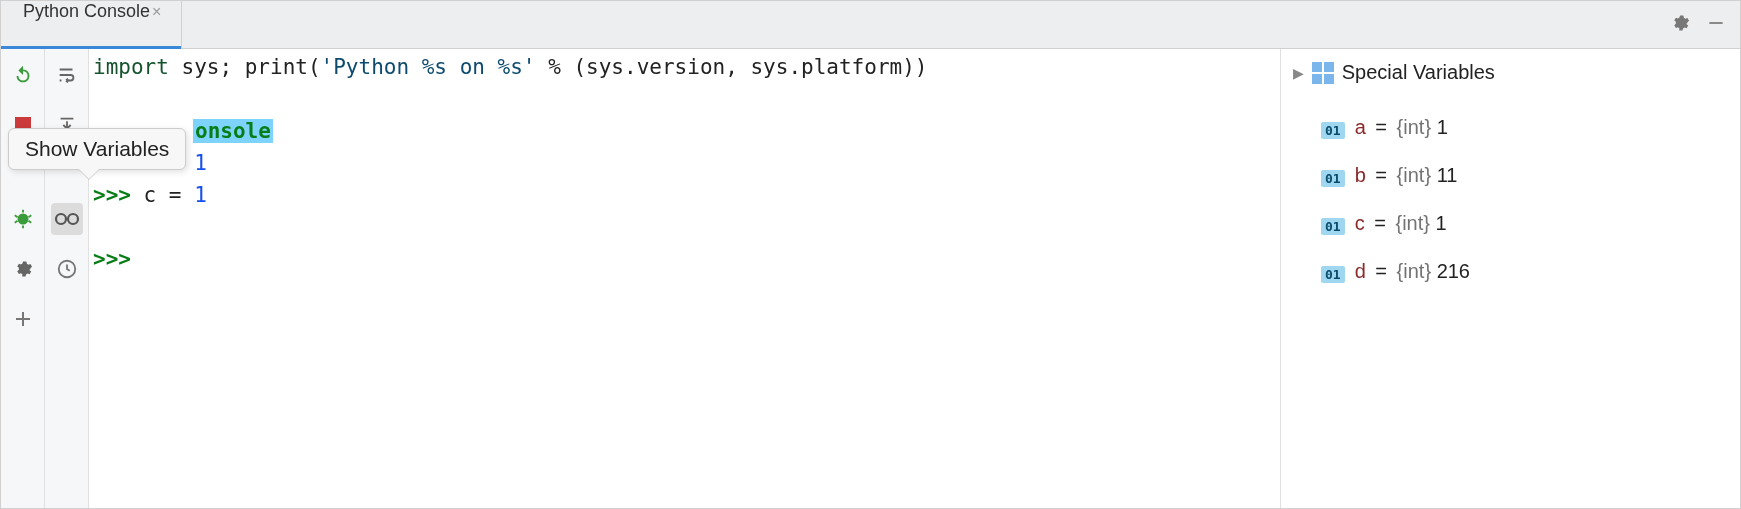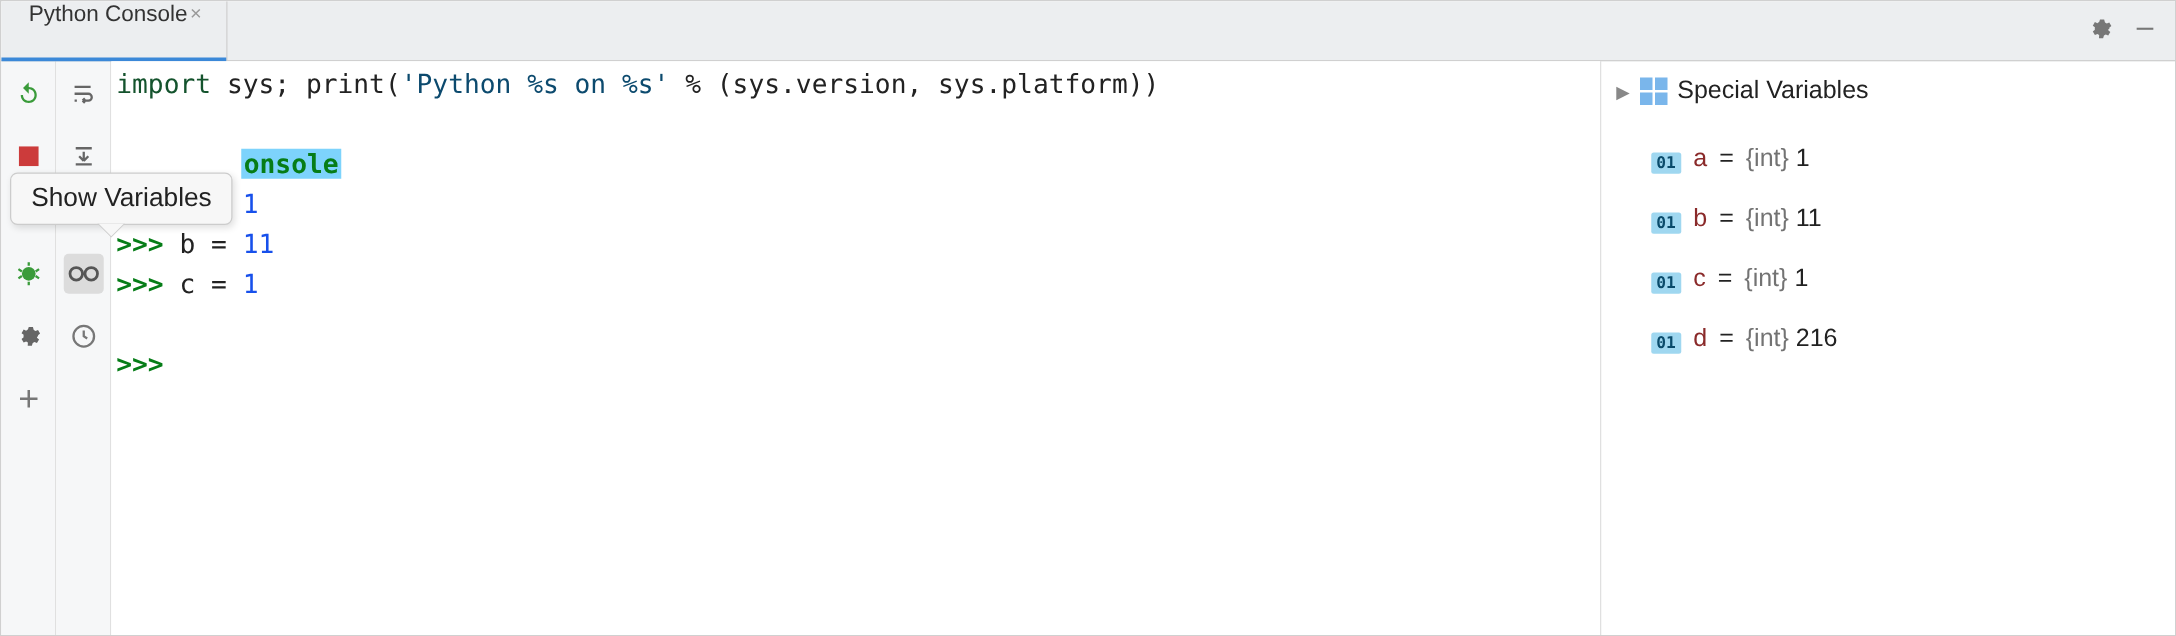--- a/index.html
+++ b/index.html
@@ -125,21 +125,21 @@
     padding: 1px 4px;
     border-radius: 2px;
   }
   .var-name { color: #8a2a2a; }
   .var-eq { color: #222; padding: 0 4px; }
   .var-type { color: #737373; }
   .var-val { color: #222; }
   .tooltip {
     position: absolute;
     left: 8px;
-    top: 138px;
+    top: 128px;
     background: #f7f7f7;
     border: 1px solid #ccc;
     border-radius: 6px;
     padding: 8px 16px;
     font-size: 21px;
     color: #222;
     box-shadow: 2px 2px 6px rgba(0,0,0,0.12);
     z-index: 50;
   }
   .tooltip::after {
@@ -240,21 +240,20 @@
           <path d="M12 7v5l3 2"></path>
         </svg>
     </div>
   </div>
 
   <div class="console-area">
     <div class="code-line"><span class="kw">import</span><span class="plain"> sys; print(</span><span class="str">'Python %s on %s'</span><span class="plain"> % (sys.version, sys.platform))</span></div>
     <div class="code-line">&nbsp;</div>
     <div class="code-line" style="padding-left:100px;"><span class="hl-bg">onsole</span></div>
     <div class="code-line"><span class="prompt">&gt;&gt;&gt; </span><span class="plain">a = </span><span class="num">1</span></div>
-    <div class="code-line"><span class="prompt">&gt;&gt;&gt; </span><span class="plain">b = </span><span class="num">11</span></div>
     <div class="code-line"><span class="prompt">&gt;&gt;&gt; </span><span class="plain">c = </span><span class="num">1</span></div>
     <div class="code-line">&nbsp;</div>
     <div class="code-line"><span class="prompt">&gt;&gt;&gt; </span></div>
   </div>
 
   <div class="vars-panel">
     <div class="var-header">
       <span class="arrow">▶</span>
       <span class="grid-icon">
           <span></span>

